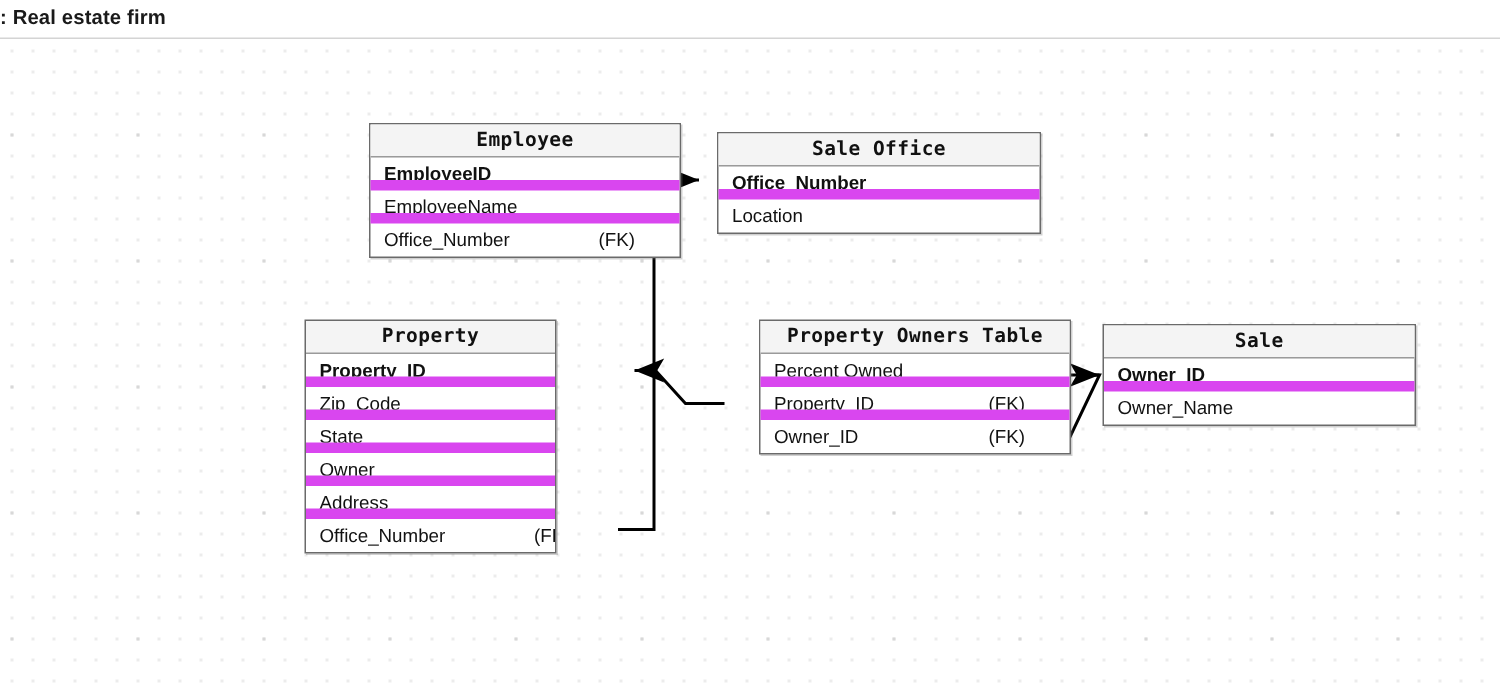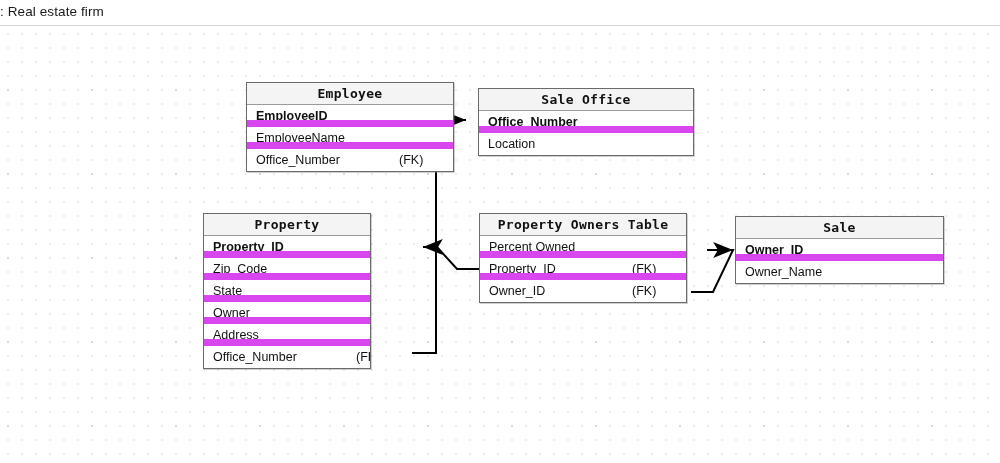--- a/index.html
+++ b/index.html
@@ -20,21 +20,21 @@
     background-size:84px 84px, 14px 14px;
     background-position:7px 5px, 7px 5px;
   }
   
   #title-bar{
     position:absolute;left:0;top:0;width:1000px;height:26px;
     background:#ffffff;
   }
   #title-text{
     position:absolute;left:0px;top:4px;
-    font-size:13.5px;font-weight:400;color:#1a1a1a;
+    font-size:13.5px;font-weight:700;color:#1a1a1a;
     font-family:"Liberation Sans", sans-serif;
     white-space:nowrap;letter-spacing:.1px;
   }
   #title-rule{
     position:absolute;left:0;top:25px;width:1000px;height:1px;
     background:#d4d4d4;
   }
   
   .entity{
     position:absolute;
@@ -143,21 +143,21 @@
           <span class="attr-name">Owner</span>
         </div>
         <div class="ent-row">
           <span class="attr-name">Address</span>
         </div>
         <div class="ent-row">
           <span class="attr-name">Office_Number</span>
           <span class="attr-key">(FK)</span>
         </div>
       </div>
-      <div class="entity" style="left: 479px; top: 213px; width: 208px;">
+      <div class="entity" style="left: 506px; top: 213px; width: 208px;">
         <div class="ent-header">Property Owners Table</div>
         <div class="ent-row">
           <span class="attr-name">Percent Owned</span>
         </div>
         <div class="ent-row">
           <span class="attr-name">Property_ID</span>
           <span class="attr-key">(FK)</span>
         </div>
         <div class="ent-row">
           <span class="attr-name">Owner_ID</span>

